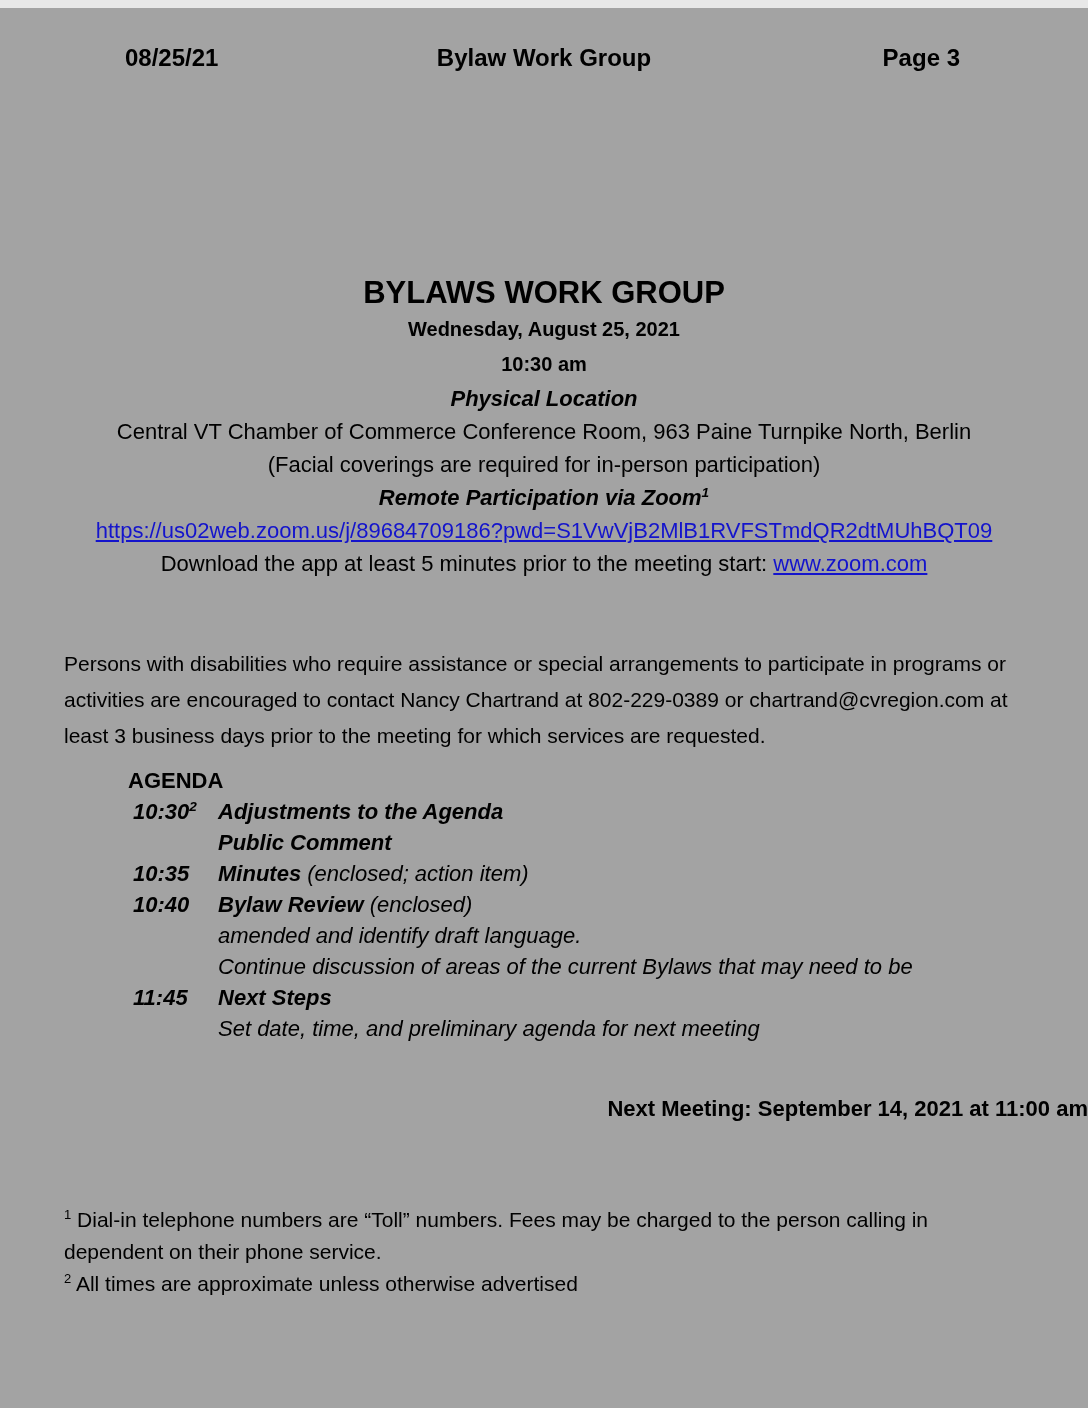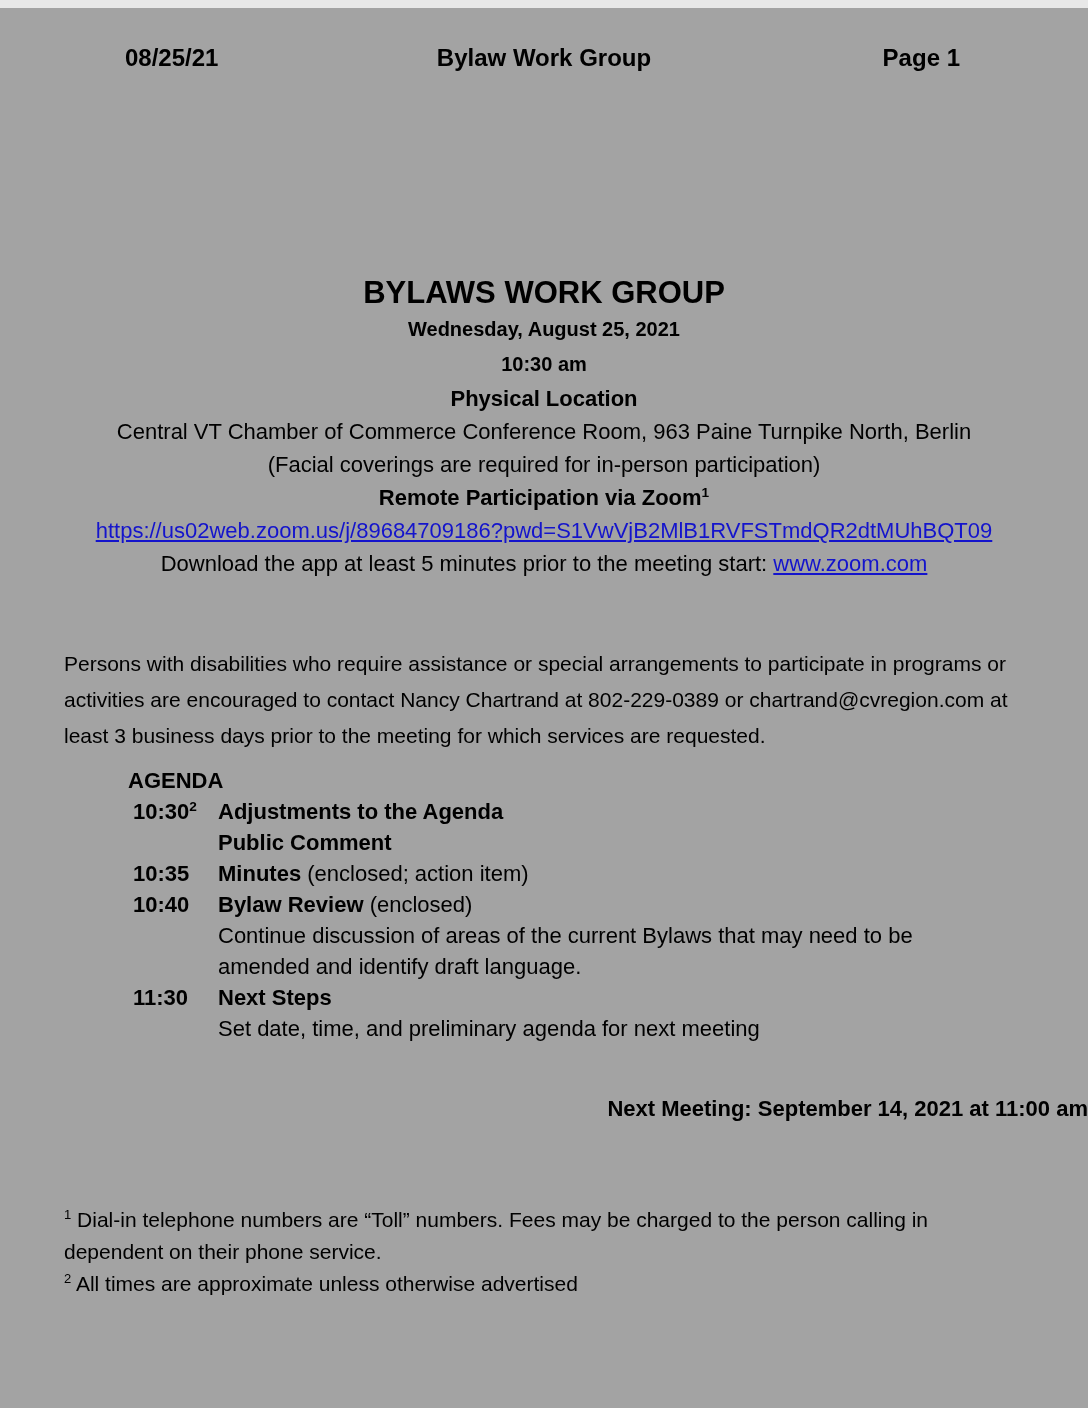--- a/index.html
+++ b/index.html
@@ -18,53 +18,53 @@
   .header{position:absolute;top:36px;left:0;right:0;height:30px;
           font-weight:bold;font-size:24px;}
   .h-left{position:absolute;left:125px;}
   .h-center{position:absolute;left:0;right:0;text-align:center;}
   .h-right{position:absolute;right:128px;}
 
   
   .center-block{position:absolute;top:266px;left:0;right:0;text-align:center;}
   .t1{font-size:31px;line-height:38px;font-weight:bold;}
   .t2{font-size:20px;line-height:35px;font-weight:bold;}
-  .t3{font-size:22px;line-height:33px;font-weight:bold;}
+  .t3{font-size:22px;line-height:33px;font-weight:bold;font-style:italic;}
   .t4{font-size:22px;line-height:33px;}
   a.link{color:var(--link,#1414cc);text-decoration:underline;cursor:pointer;}
 
   
   .para{position:absolute;top:638px;left:64px;width:960px;
         font-size:21px;line-height:36px;text-align:left;}
 
   
   .agenda{position:absolute;top:757px;left:128px;font-size:22px;line-height:31px;}
   .ag-heading{font-weight:bold;}
-  .ag-row{display:flex;white-space:nowrap;padding-left:5px;}
+  .ag-row{display:flex;white-space:nowrap;padding-left:5px;font-style:italic;}
   .ag-time{width:85px;flex:0 0 85px;font-weight:bold;}
   .ag-text b{font-weight:bold;}
 
   
   .next{position:absolute;top:1088px;left:0;right:0;text-align:right;
         font-weight:bold;font-size:22px;}
 
   
   .footnotes{position:absolute;top:1196px;left:64px;width:944px;
              font-size:21px;line-height:32px;}
   .fn{margin:0;}
 </style>
 </head>
 <body>
 
 <div class="page">
 
   <header class="header">
     <span class="h-left">08/25/21</span>
     <span class="h-center">Bylaw Work Group</span>
-    <span class="h-right">Page 1</span>
+    <span class="h-right">Page 3</span>
   </header>
 
   <section class="center-block">
     <div class="t1">BYLAWS WORK GROUP</div>
     <div class="t2">Wednesday, August 25, 2021</div>
     <div class="t2">10:30 am</div>
     <div class="t3">Physical Location</div>
     <div class="t4">Central VT Chamber of Commerce Conference Room, 963 Paine Turnpike North, Berlin</div>
     <div class="t4">(Facial coverings are required for in-person participation)</div>
     <div class="t3"><span>Remote Participation via Zoom</span><sup>1</sup></div>
@@ -92,30 +92,30 @@
       <span class="ag-text"><b>Minutes</b><span> (enclosed; action item)</span></span>
     </div>
 
     <div class="ag-row">
       <span class="ag-time"><span>10:40</span></span>
       <span class="ag-text"><b>Bylaw Review</b><span> (enclosed)</span></span>
     </div>
 
     <div class="ag-row">
       <span class="ag-time"><span></span></span>
+      <span class="ag-text">amended and identify draft language.</span>
+    </div>
+
+    <div class="ag-row">
+      <span class="ag-time"><span></span></span>
       <span class="ag-text">Continue discussion of areas of the current Bylaws that may need to be</span>
     </div>
 
     <div class="ag-row">
-      <span class="ag-time"><span></span></span>
-      <span class="ag-text">amended and identify draft language.</span>
-    </div>
-
-    <div class="ag-row">
-      <span class="ag-time"><span>11:30</span></span>
+      <span class="ag-time"><span>11:45</span></span>
       <span class="ag-text"><b>Next Steps</b><span></span></span>
     </div>
 
     <div class="ag-row">
       <span class="ag-time"><span></span></span>
       <span class="ag-text">Set date, time, and preliminary agenda for next meeting</span>
     </div>
 
   </section>
 

